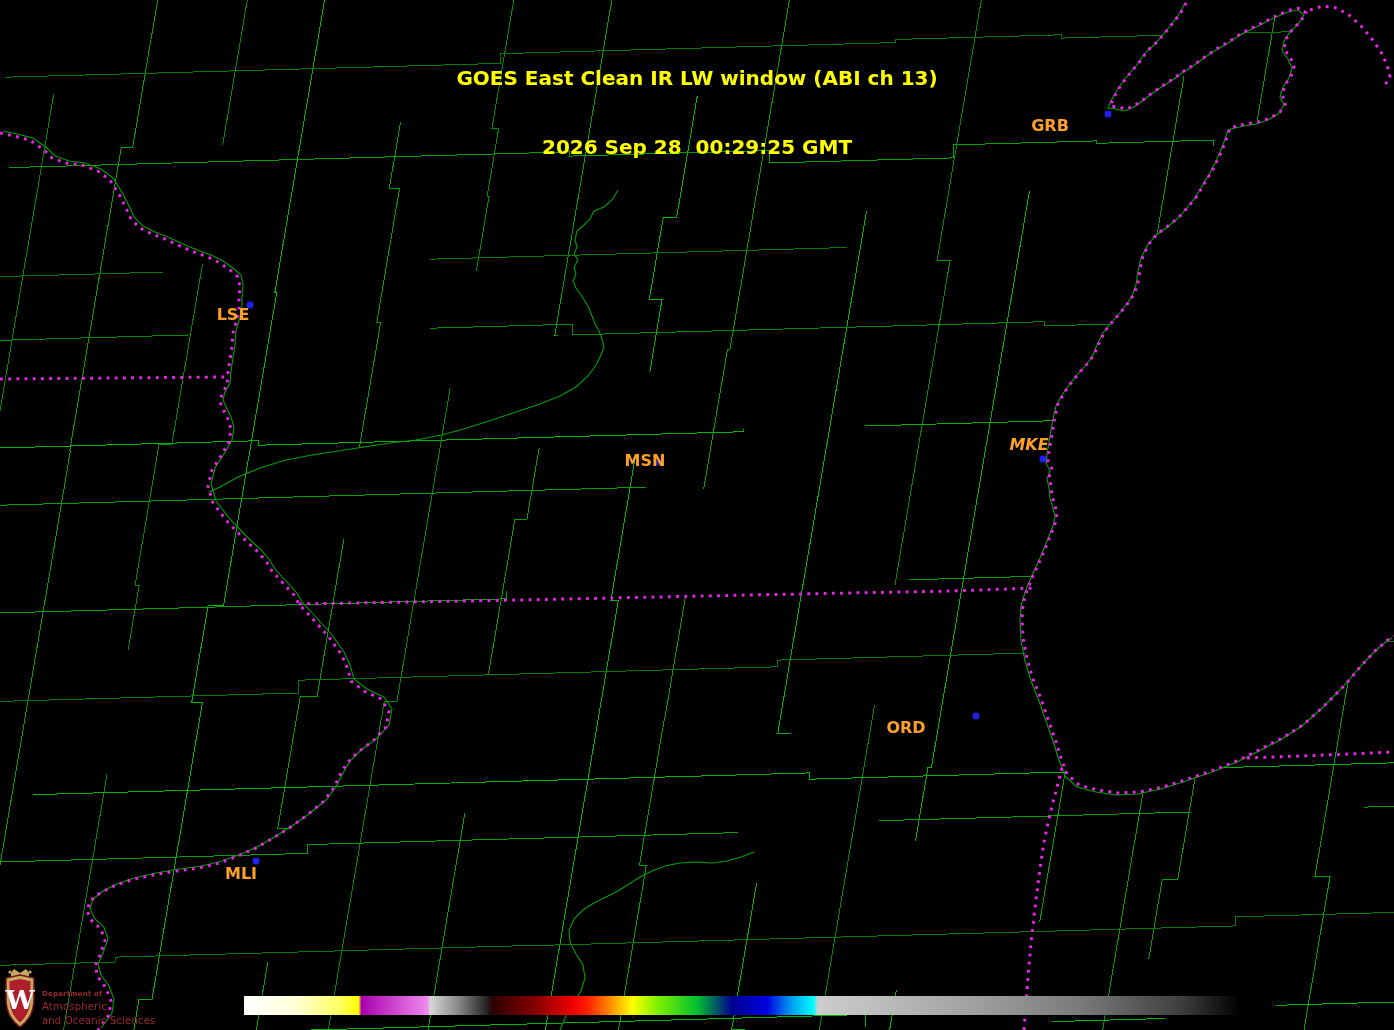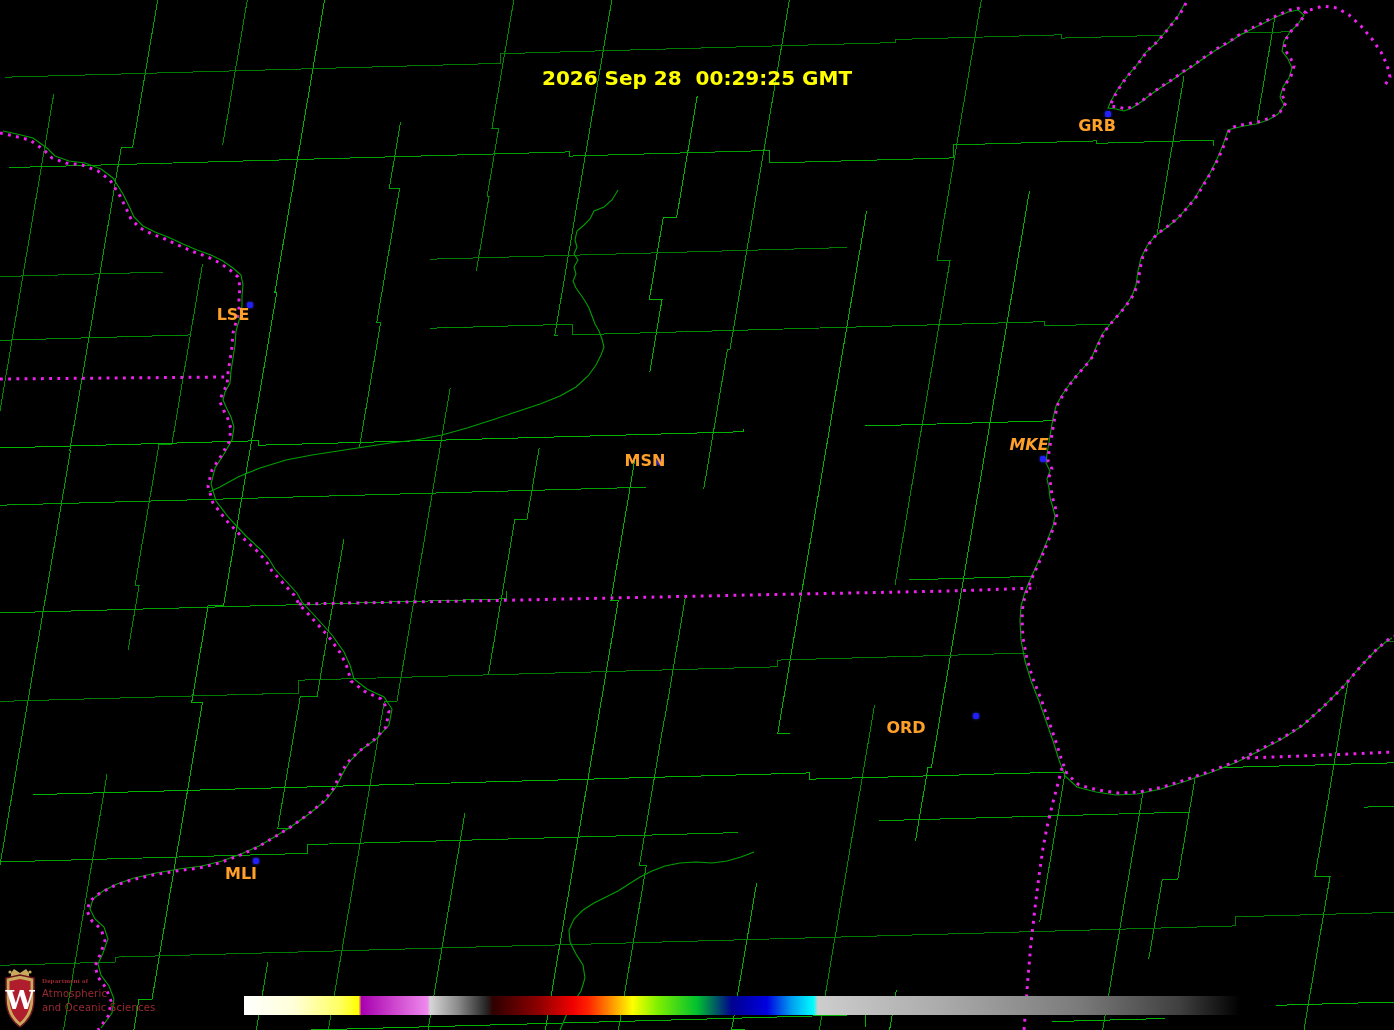--- a/index.html
+++ b/index.html
@@ -12,21 +12,21 @@
   .station-label{position:absolute;transform:translate(-50%,-50%);
                  font-weight:bold;font-size:16px;color:var(--station-color,#ffa128);
                  white-space:nowrap;pointer-events:none;}
   .station-dot{position:absolute;width:6px;height:6px;border-radius:2px;
                transform:translate(-50%,-50%);background:var(--dot-color,#2020ff);
                box-shadow:0 0 3px rgba(60,60,255,.8);}
   #colorbar{position:absolute;left:244px;top:996px;width:996px;height:19px;}
   #logo{position:absolute;left:3px;top:969px;display:flex;align-items:flex-start;}
   #logo .crest{flex:0 0 auto;}
   #logo .dept-text{margin-left:5px;color:var(--logo-color,#9b2a33);line-height:1;}
-  #logo .dept-small{font-size:7px;font-weight:bold;margin-top:9px;letter-spacing:.2px;font-family:Liberation Serif, serif;}
+  #logo .dept-small{font-size:7px;font-weight:bold;margin-top:22px;letter-spacing:.2px;}
   #logo .dept-big{font-size:10px;margin-top:4px;letter-spacing:.2px;}
 </style>
 </head>
 <body>
 
 <div id="stage" style="background: rgb(0, 0, 0);">
 
   <svg id="mapsvg" width="1394" height="1030" viewBox="0 0 1394 1030">
 
     <g id="county-lines" stroke-width="1" fill="none" shape-rendering="crispEdges">
@@ -77,25 +77,26 @@
       <path d="M 0,379 L 114,378 L 227,377"></path>
       <path d="M 299,604 L 520,600 L 750,595 L 950,591 L 1037,588"></path>
       <path d="M 1186,3 L 1180,14 L 1172,24 L 1164,34 L 1156,43 L 1148,50 L 1143,57 L 1138,64 L 1131,72 L 1124,81 L 1118,90 L 1113,99 L 1110,106 L 1118,107 L 1126,109 L 1134,106 L 1143,100 L 1152,93 L 1162,86 L 1173,79 L 1184,71 L 1195,64 L 1206,56 L 1218,48 L 1230,41 L 1242,33 L 1254,27 L 1266,21 L 1278,15 L 1290,10 L 1300,8 L 1306,13 L 1300,22 L 1292,30 L 1286,39 L 1284,49 L 1290,57 L 1294,66 L 1291,76 L 1285,85 L 1282,95 L 1286,103 L 1280,112 L 1270,118 L 1258,122 L 1246,124 L 1237,126 L 1230,128 L 1225,143 L 1219,157 L 1212,171 L 1204,184 L 1197,196 L 1188,207 L 1179,217 L 1168,226 L 1157,234 L 1149,244 L 1143,256 L 1140,269 L 1138,283 L 1134,294 L 1128,303 L 1121,312 L 1113,321 L 1105,331 L 1099,343 L 1094,355 L 1087,364 L 1079,373 L 1071,383 L 1064,393 L 1058,404 L 1055,416 L 1053,428 L 1051,440 L 1049,452 L 1048,461 L 1052,469 L 1049,477 L 1051,486 L 1052,496 L 1055,506 L 1057,514 L 1055,524 L 1051,534 L 1047,544 L 1042,556 L 1037,567 L 1032,578 L 1027,590 L 1023,604 L 1022,619 L 1023,638 L 1027,659 L 1033,679 L 1041,699 L 1048,719 L 1055,739 L 1061,758 L 1067,774 L 1079,785 L 1098,790 L 1118,793 L 1139,792 L 1163,787 L 1188,779 L 1214,770 L 1239,760 L 1261,749 L 1284,737 L 1304,724 L 1324,706 L 1344,686 L 1361,666 L 1377,649 L 1389,639 L 1394,636"></path>
       <path d="M 1310,10 L 1323,6 L 1337,8 L 1349,15 L 1361,26 L 1372,39 L 1381,52 L 1387,65 L 1390,77 L 1385,85"></path>
       <path d="M 1247,758 L 1300,756 L 1350,754 L 1394,752"></path>
       <path d="M 1062,768 L 1057,787 L 1052,806 L 1047,827 L 1043,848 L 1039,876 L 1035,908 L 1031,943 L 1028,977 L 1026,1005 L 1024,1030"></path>
     </g>
   </svg>
 
   <div class="title-block">
+    <div>GOES East Clean IR LW window (ABI ch 13)</div>
     <div>2026 Sep 28  00:29:25 GMT</div>
   </div>
 
   <div class="station-dot" style="left:1108px;top:114px;"></div>
-  <div class="station-label" style="left:1097px;top:125px;">GRB</div>
+  <div class="station-label" style="left:1050px;top:125px;">GRB</div>
 
   <div class="station-dot" style="left:250px;top:305px;"></div>
   <div class="station-label" style="left:233px;top:314px;">LSE</div>
 
   <div class="station-dot" style="left:660px;top:462px;"></div>
   <div class="station-label" style="left:645px;top:460px;">MSN</div>
 
   <div class="station-dot" style="left:1043px;top:459px;"></div>
   <div class="station-label" style="left:1029px;top:444px;font-style:italic;">MKE</div>
 

